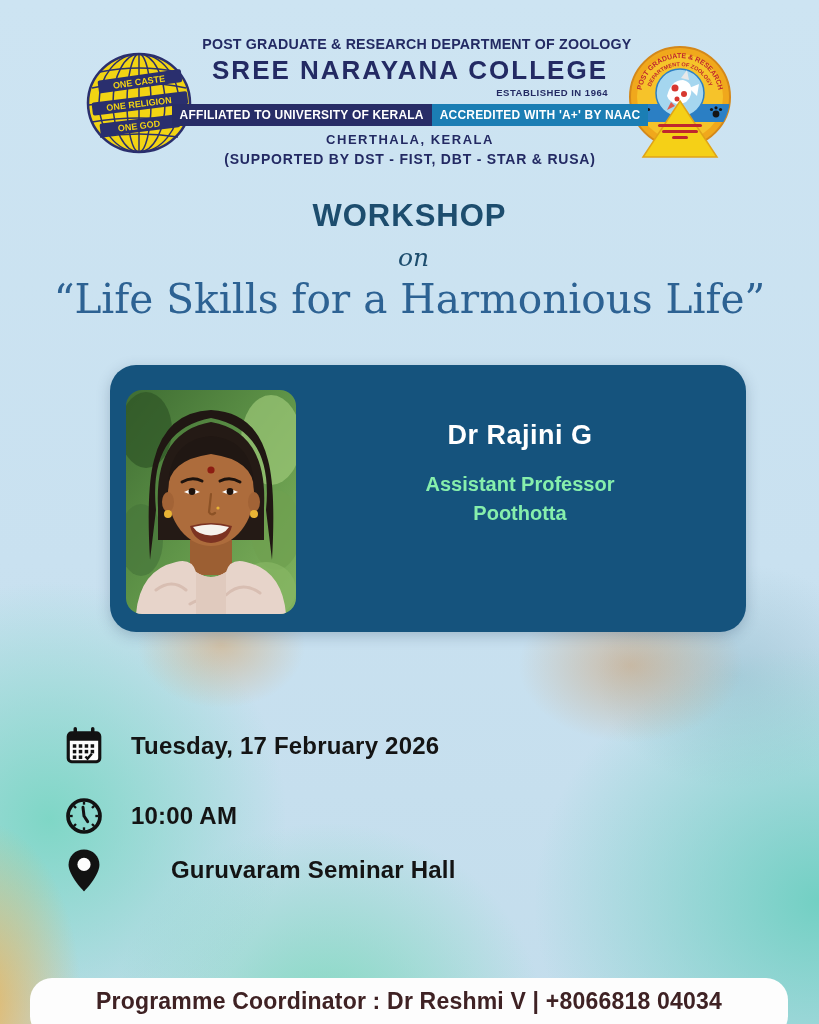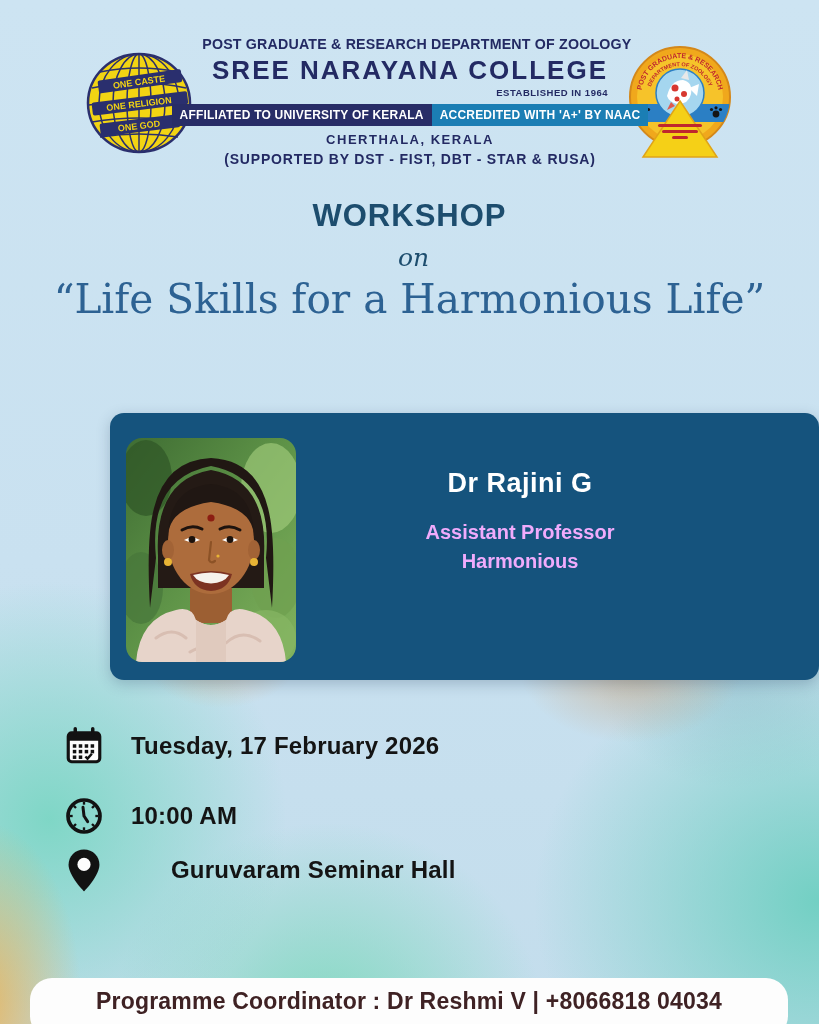--- a/index.html
+++ b/index.html
@@ -64,35 +64,34 @@
     font-size: 25px; color: #1d4d6e; padding-left: 8px;
   }
   .event-title {
     position: absolute; left: 0; right: 0; top: 275px; text-align: center;
     font-family: "DejaVu Serif", serif; font-size: 41px; font-weight: 500;
     color: #2d6293; white-space: nowrap; transform: scaleX(0.99);
   }
 
   
   .speaker-card {
-    position: absolute; left: 110px; top: 365px; width: 709px; height: 267px;
-    background: #15537d; border-radius: 14px;
+    position: absolute; left: 110px; top: 365px; width: 636px; height: 267px;
+    background: #15537d; border-radius: 26px;
     box-shadow: 0 4px 14px rgba(30,60,90,0.25);
-    margin-top: 48px;
   }
   .speaker-photo {
     position: absolute; left: 16px; top: 25px; width: 170px; height: 224px;
     border-radius: 16px; overflow: hidden;
   }
   .speaker-info {
     position: absolute; left: 200px; top: 55px; width: 420px;
     text-align: center; color: #ffffff;
   }
   .speaker-name { font-size: 27px; font-weight: 800; letter-spacing: 0.5px; }
-  .speaker-line { font-size: 20px; font-weight: 700; color: #f0abfc; margin-top: 6px; }
+  .speaker-line { font-size: 20px; font-weight: 700; color: #86efac; margin-top: 6px; }
   .speaker-line.first { margin-top: 22px; }
 
   
   .detail-row { position: absolute; left: 63px; display: flex; align-items: center; }
   .detail-row .icon { width: 42px; height: 46px; display: flex; align-items: center; justify-content: center; }
   .detail-text { margin-left: 26px; font-size: 24px; font-weight: 800; color: #141414; letter-spacing: 0.2px; }
   .row-date { top: 723px; }
   .row-time { top: 793px; }
   .row-venue { top: 847px; gap: 40px; }
 
@@ -255,21 +254,21 @@
         <path d="M67,137 Q85,132 103,137 Q98,145 85,145.5 Q72,145 67,137 Z" fill="#f6f2ec"></path>
 
         <path d="M10,224 Q14,180 50,172 Q66,168 70,182 Q85,192 100,182 Q104,168 120,172 Q156,180 160,224 Z" fill="#e7d4ca"></path>
         <path d="M30,200 Q46,188 60,200 M100,205 Q116,190 134,203 M64,214 Q80,204 98,214" stroke="#d8beb2" stroke-width="3" fill="none" stroke-linecap="round"></path>
         <path d="M70,182 Q85,192 100,182 L100,224 L70,224 Z" fill="#e0cabe"></path>
       </svg>
     </div>
     <div class="speaker-info">
       <div class="speaker-name">Dr Rajini G</div>
       <div class="speaker-line first">Assistant Professor</div>
-      <div class="speaker-line">Harmonious</div>
+      <div class="speaker-line">Poothotta</div>
     </div>
   </div>
 
   <div class="detail-row row-date">
     <span class="icon">
       <svg width="42" height="42" viewBox="0 0 24 24">
         <rect x="3" y="4.5" width="18" height="16.5" rx="2" fill="#fdfdfd" stroke="#121212" stroke-width="1.8"></rect>
         <path d="M3,9 L21,9 L21,6.5 Q21,4.5 19,4.5 L5,4.5 Q3,4.5 3,6.5 Z" fill="#121212"></path>
         <path d="M7,2.2 L7,5.4 M17,2.2 L17,5.4" stroke="#121212" stroke-width="2" stroke-linecap="round"></path>
         <g fill="#121212">

